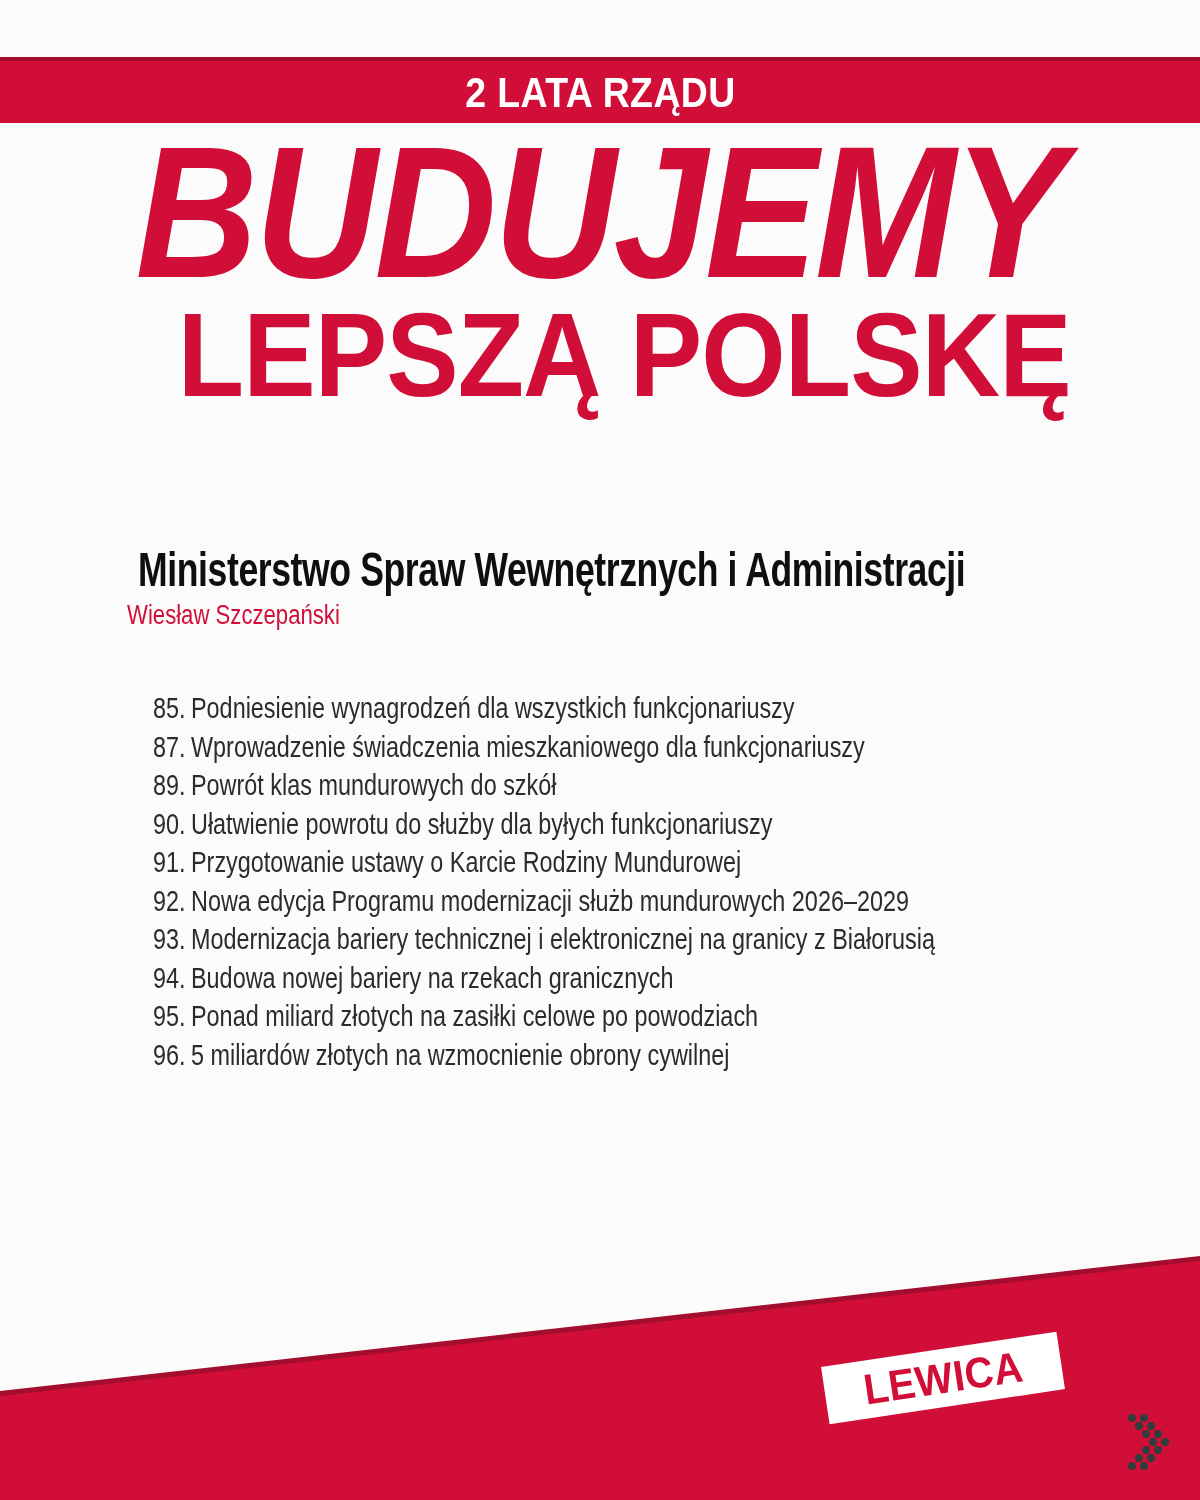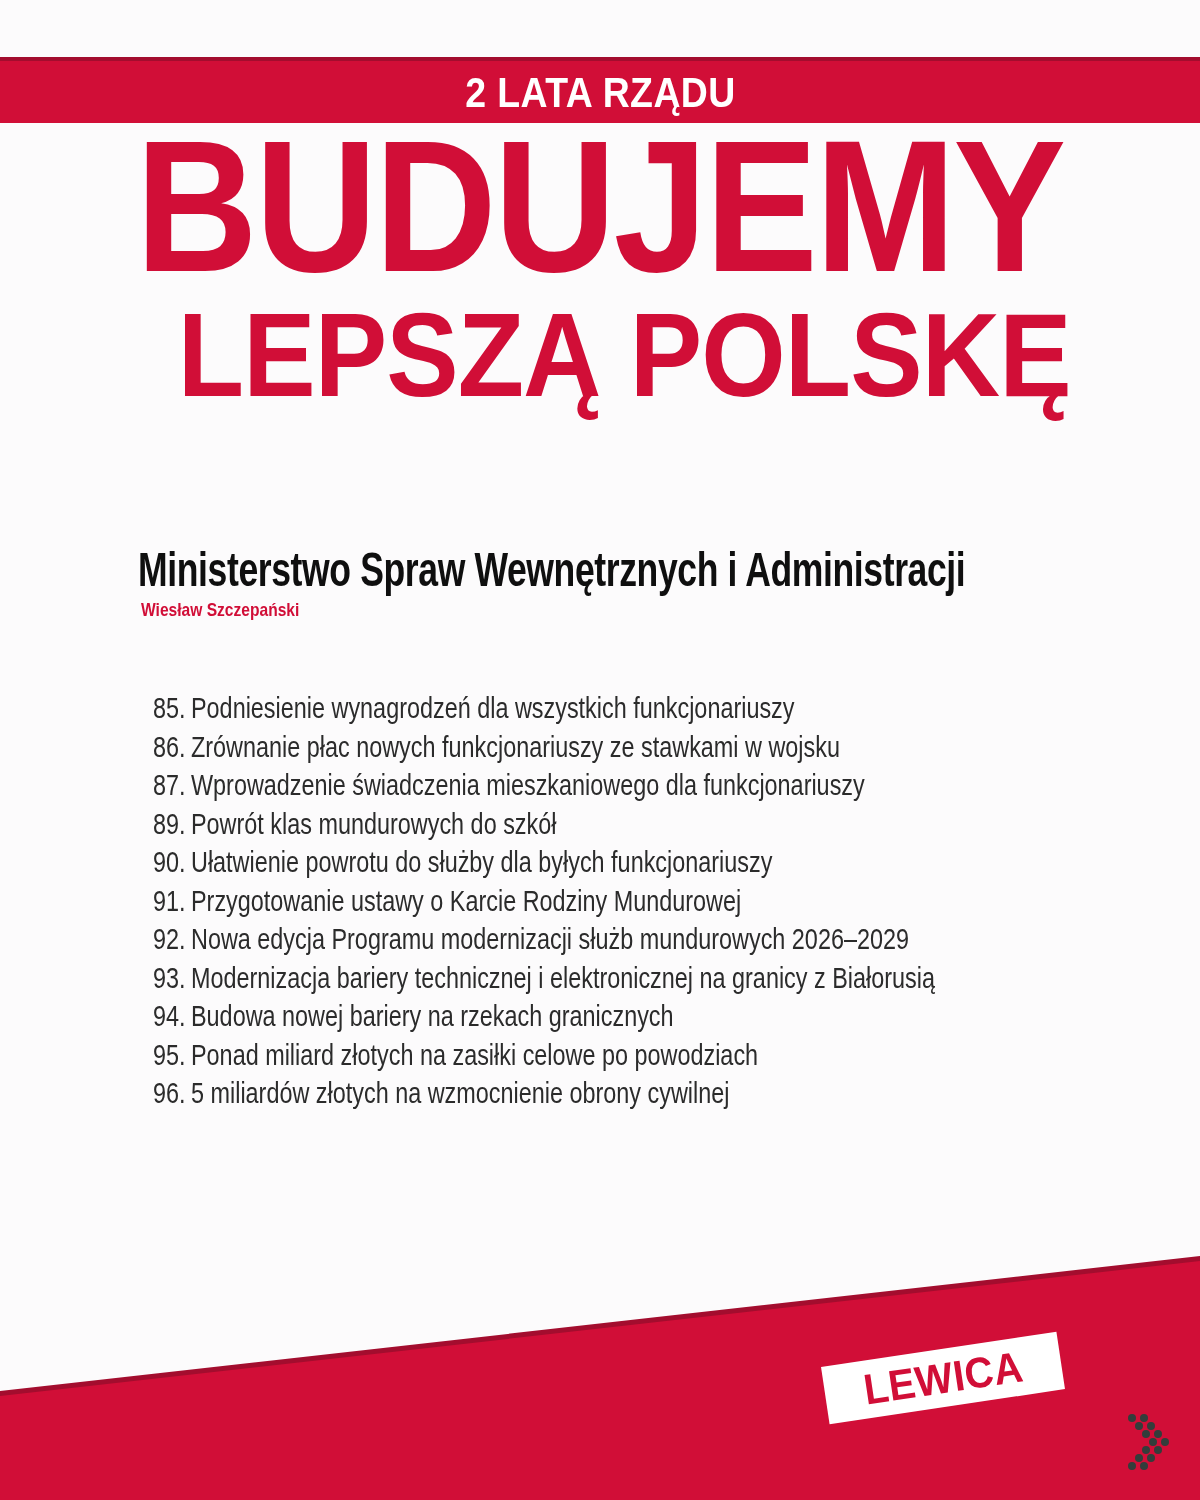--- a/index.html
+++ b/index.html
@@ -31,35 +31,35 @@
   }
   .top-banner-text{
     color:var(--white);
     font-size:43px;font-weight:700;
     letter-spacing:0.5px;white-space:nowrap;
     display:inline-block;transform:scaleX(0.87);
   }
 
   
   .title-line{position:absolute;left:0;width:1200px;text-align:center;color:var(--red);font-weight:700;white-space:nowrap;}
-  .title-line1{top:112px;font-size:188px;line-height:1;}
+  .title-line1{top:118px;font-size:188px;line-height:1;font-style:italic;}
   .title-line1 .fit{display:inline-block;transform:scaleX(0.90);letter-spacing:-3px;}
   .title-line2{top:296px;font-size:118px;line-height:1;padding-left:48px;}
   .title-line2 .fit{display:inline-block;transform:scaleX(0.92);letter-spacing:-1px;}
 
   
   .ministry{
     position:absolute;left:138px;top:544px;
     font-size:48px;font-weight:700;color:var(--heading);
     line-height:1.1;white-space:nowrap;
   }
   .ministry .fit{display:inline-block;transform:scaleX(0.74);transform-origin:0 50%;letter-spacing:-0.5px;}
   .author{
-    position:absolute;left:141px;top:599px;
-    font-size:19px;font-weight:700;color:var(--red);
+    position:absolute;left:127px;top:599px;
+    font-size:27px;font-weight:400;color:var(--red);
     line-height:1.2;white-space:nowrap;
   }
   .author .fit{display:inline-block;transform:scaleX(0.82);transform-origin:0 50%;}
 
   
   .points{
     position:absolute;left:153px;top:672px;
     list-style:none;
     color:var(--ink);
     font-size:30px;
@@ -116,21 +116,20 @@
 
   <div class="ministry">
     <span class="fit">Ministerstwo Spraw Wewnętrznych i Administracji</span>
   </div>
   <div class="author">
     <span class="fit">Wiesław Szczepański</span>
   </div>
 
   <ol class="points">
     <li><span class="row-fit"><span class="num">85.</span><span>Podniesienie wynagrodzeń dla wszystkich funkcjonariuszy</span></span></li>
-    <li><span class="row-fit"><span class="num">86.</span><span>Zrównanie płac nowych funkcjonariuszy ze stawkami w wojsku</span></span></li>
     <li><span class="row-fit"><span class="num">87.</span><span>Wprowadzenie świadczenia mieszkaniowego dla funkcjonariuszy</span></span></li>
     <li><span class="row-fit"><span class="num">89.</span><span>Powrót klas mundurowych do szkół</span></span></li>
     <li><span class="row-fit"><span class="num">90.</span><span>Ułatwienie powrotu do służby dla byłych funkcjonariuszy</span></span></li>
     <li><span class="row-fit"><span class="num">91.</span><span>Przygotowanie ustawy o Karcie Rodziny Mundurowej</span></span></li>
     <li><span class="row-fit"><span class="num">92.</span><span>Nowa edycja Programu modernizacji służb mundurowych 2026–2029</span></span></li>
     <li><span class="row-fit"><span class="num">93.</span><span>Modernizacja bariery technicznej i elektronicznej na granicy z Białorusią</span></span></li>
     <li><span class="row-fit"><span class="num">94.</span><span>Budowa nowej bariery na rzekach granicznych</span></span></li>
     <li><span class="row-fit"><span class="num">95.</span><span>Ponad miliard złotych na zasiłki celowe po powodziach</span></span></li>
     <li><span class="row-fit"><span class="num">96.</span><span>5 miliardów złotych na wzmocnienie obrony cywilnej</span></span></li>
   </ol>

